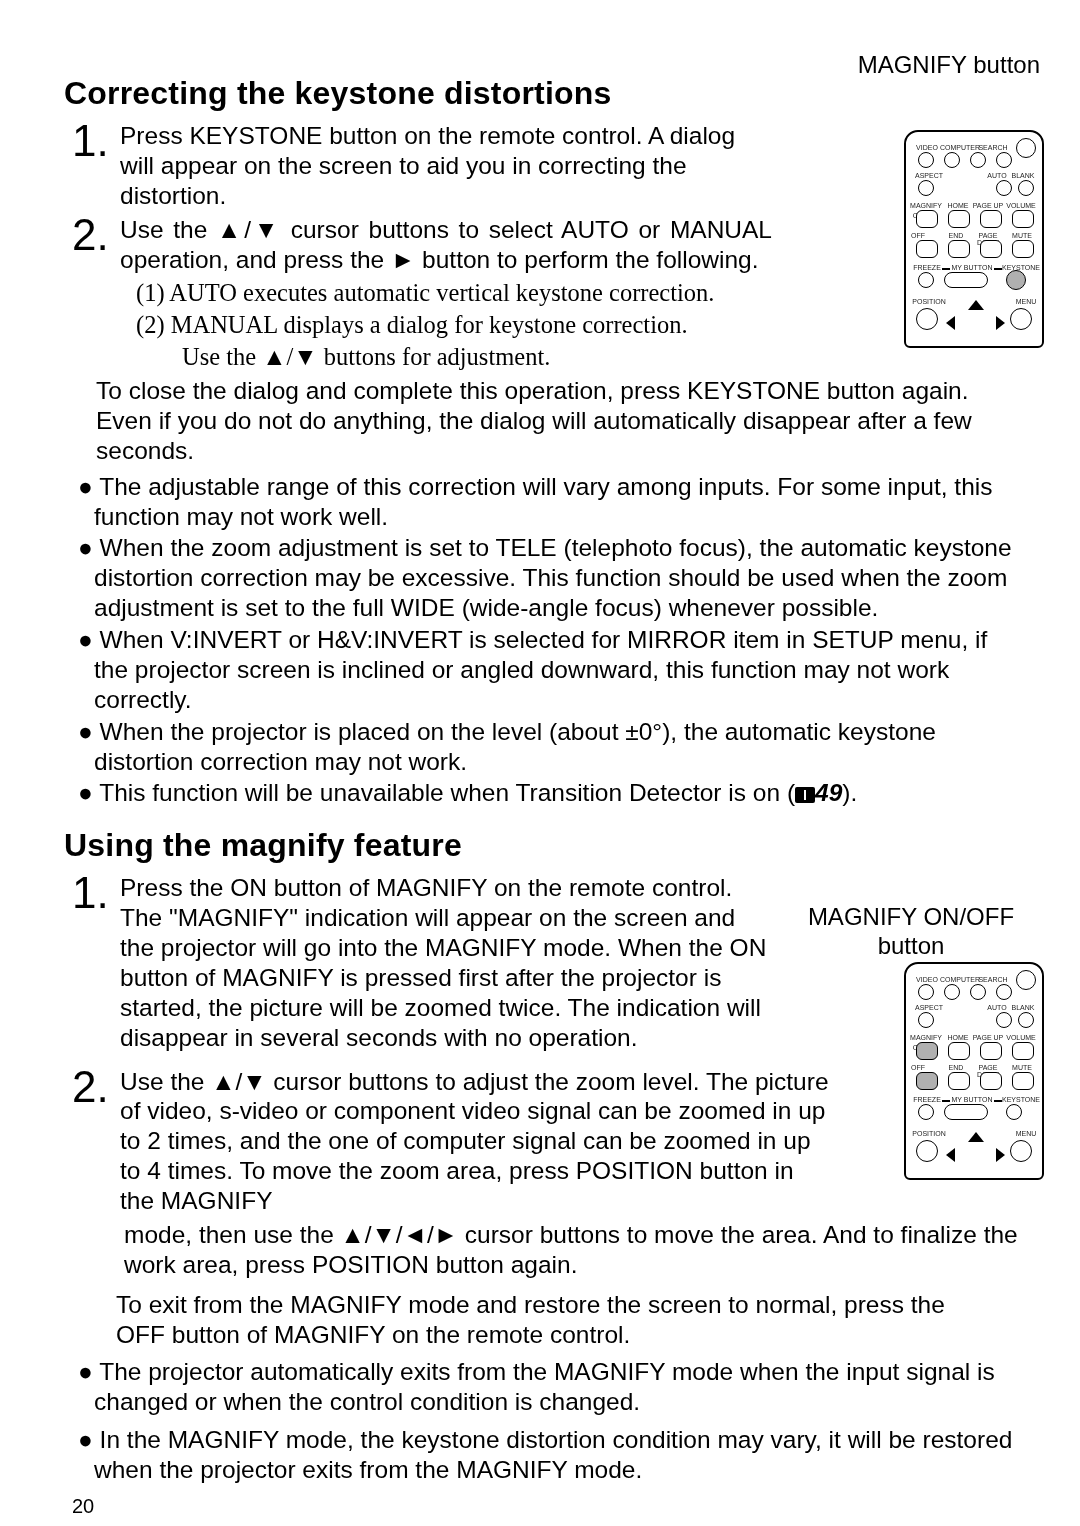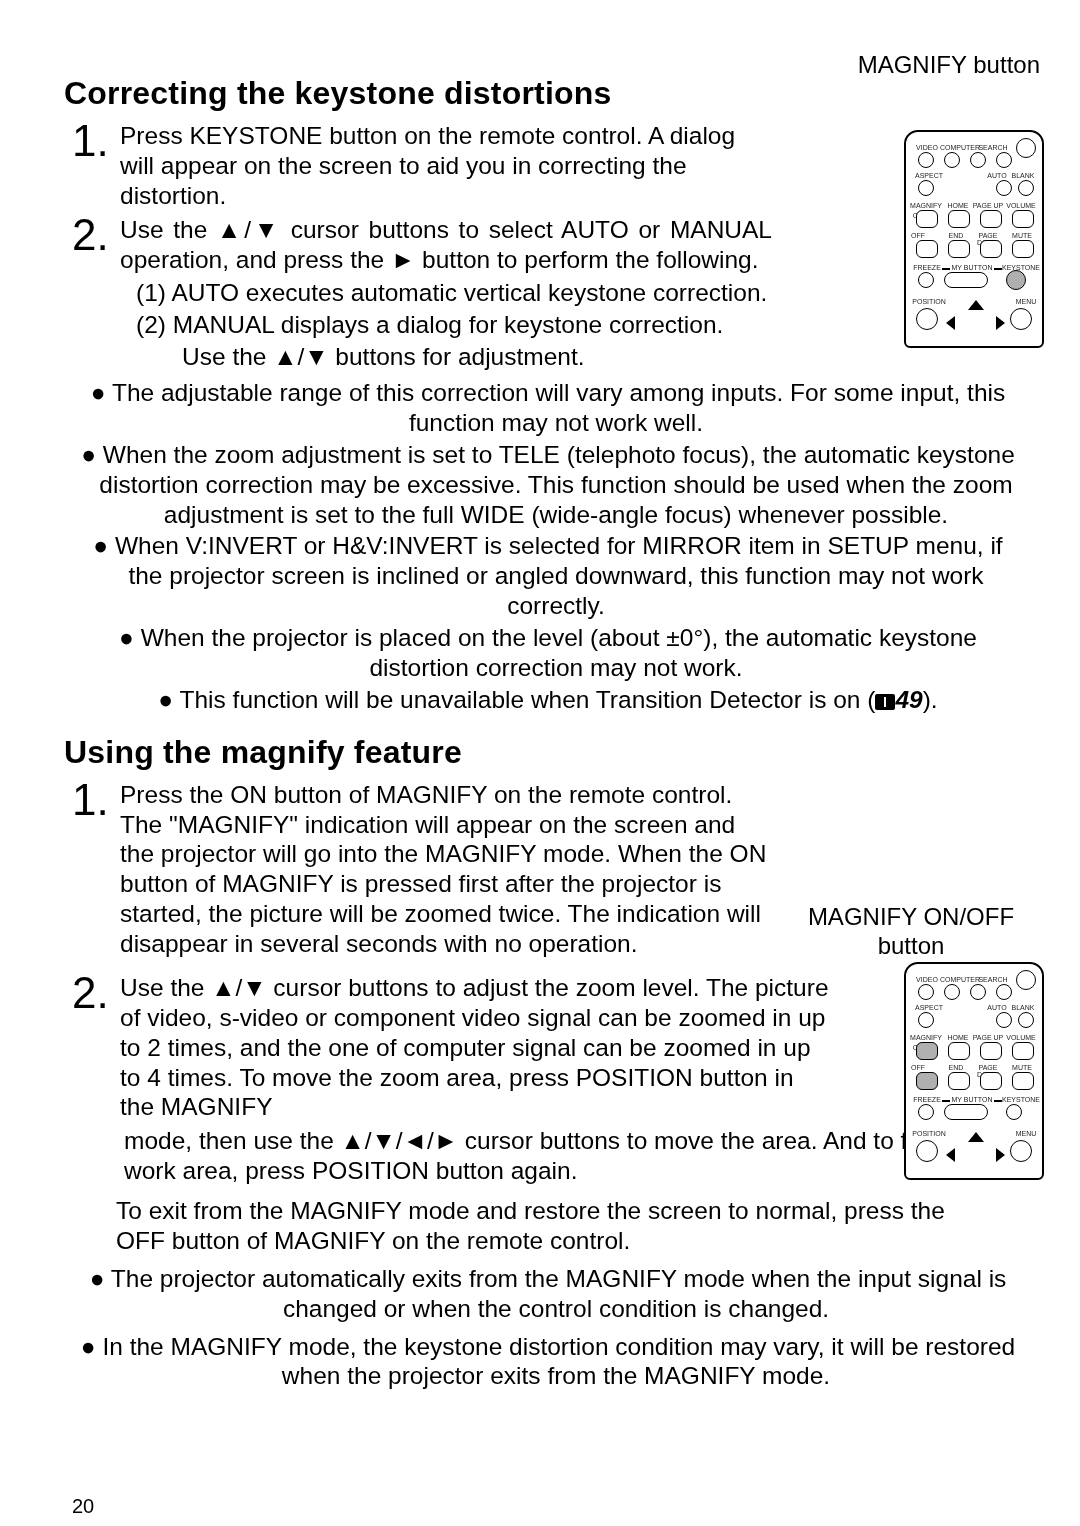--- a/index.html
+++ b/index.html
@@ -71,34 +71,34 @@
     font-weight: 400;
     line-height: 0.9;
     min-width: 44px;
     margin-right: 4px;
   }
   .step .txt { flex: 1; }
   .sub {
     margin-left: 64px;
     margin-bottom: 2px;
     width: 700px;
+    font-family: Liberation Serif, serif;
   }
   .para {
     margin-left: 32px;
     margin-bottom: 6px;
     width: 920px;
   }
   .bullet-group { margin-top: 6px; }
   .bullet {
     margin-left: 14px;
     width: 940px;
     text-indent: -16px;
     padding-left: 16px;
     margin-bottom: 2px;
-    text-align: center;
   }
   .ref-icon {
     display: inline-block;
     width: 20px; height: 16px;
     background: #000;
     border-radius: 2px;
     vertical-align: -2px;
     position: relative;
   }
   .ref-icon::after {
@@ -173,20 +173,21 @@
     </div>
     <div class="step">
       <div class="stepnum">2.</div>
       <div class="txt justify">Use the ▲/▼ cursor buttons to select AUTO or MANUAL operation, and press the ► button to perform the following.</div>
     </div>
     <div class="sub">(1)  AUTO executes automatic vertical keystone correction.</div>
     <div class="sub">(2)  MANUAL displays a dialog for keystone correction.</div>
     <div class="sub" style="margin-left:110px">Use the ▲/▼ buttons for adjustment.</div>
   </div>
 
+  <div class="para" style="margin-top:4px; width:920px;">To close the dialog and complete this operation, press KEYSTONE button again. Even if you do not do anything, the dialog will automatically disappear after a few seconds.</div>
 
   <div class="bullet-group">
     <div class="bullet">● The adjustable range of this correction will vary among inputs. For some input, this function may not work well.</div>
     <div class="bullet">● When the zoom adjustment is set to TELE (telephoto focus), the automatic keystone distortion correction may be excessive. This function should be used when the zoom adjustment is set to the full WIDE (wide-angle focus) whenever possible.</div>
     <div class="bullet">● When V:INVERT or H&amp;V:INVERT is selected for MIRROR item in SETUP menu, if the projector screen is inclined or angled downward, this function may not work correctly.</div>
     <div class="bullet">● When the projector is placed on the level (about ±0°), the automatic keystone distortion correction may not work.</div>
     <div class="bullet">
       <span>● This function will be unavailable when Transition Detector is on (</span><span class="ref-icon"></span><span class="ref-num">49</span><span>).</span>
     </div>
   </div>

